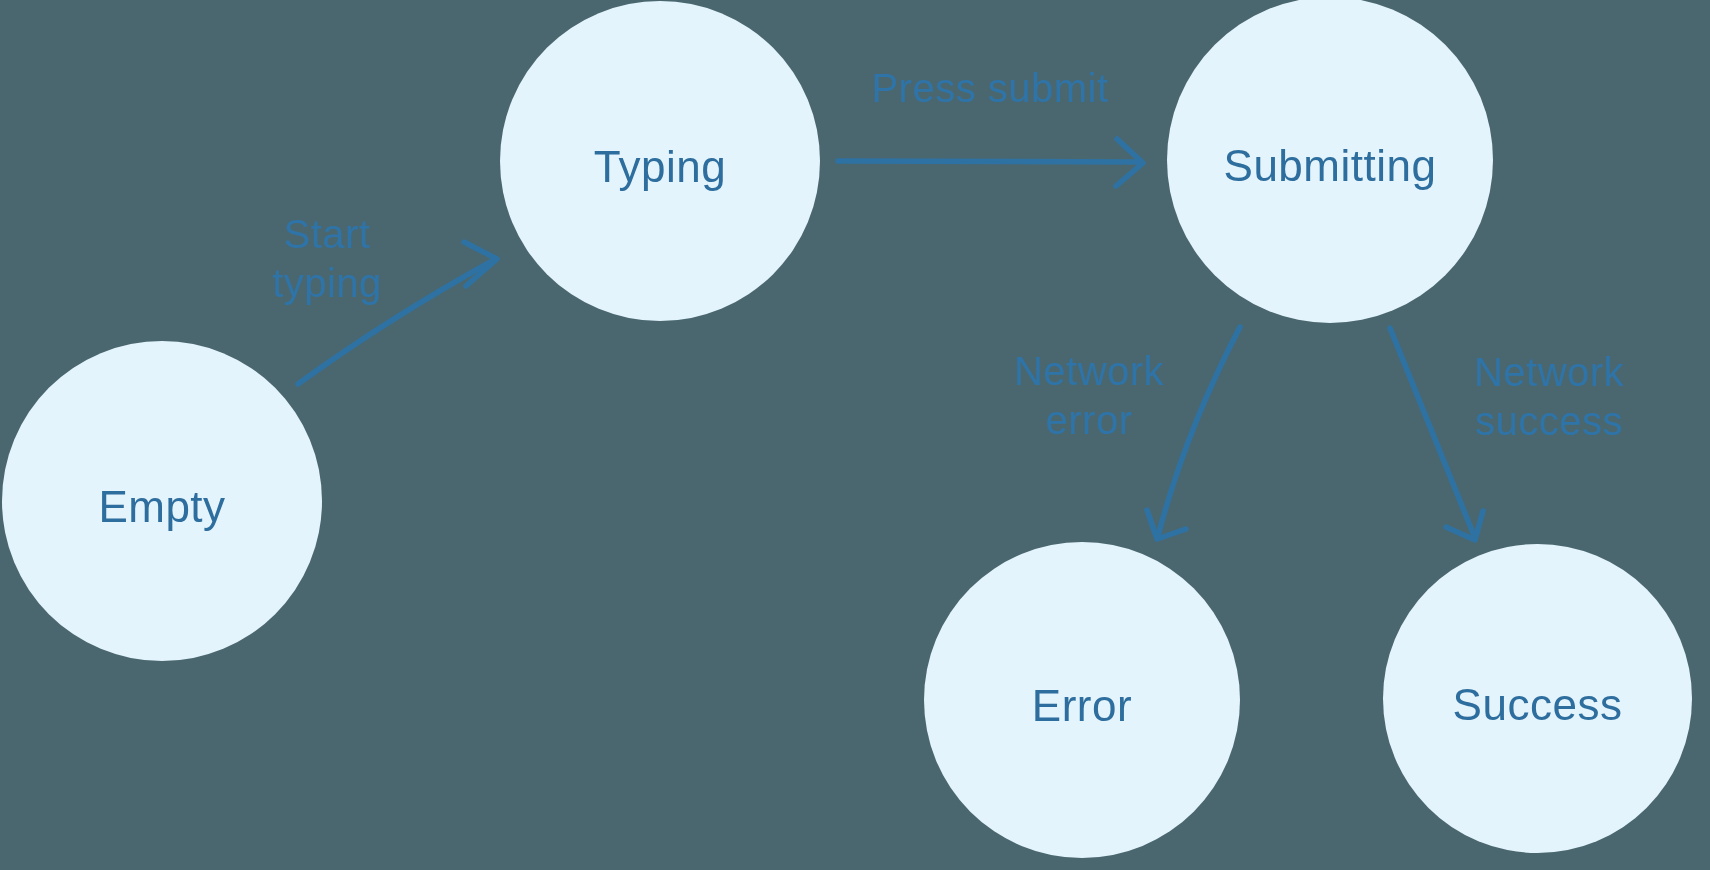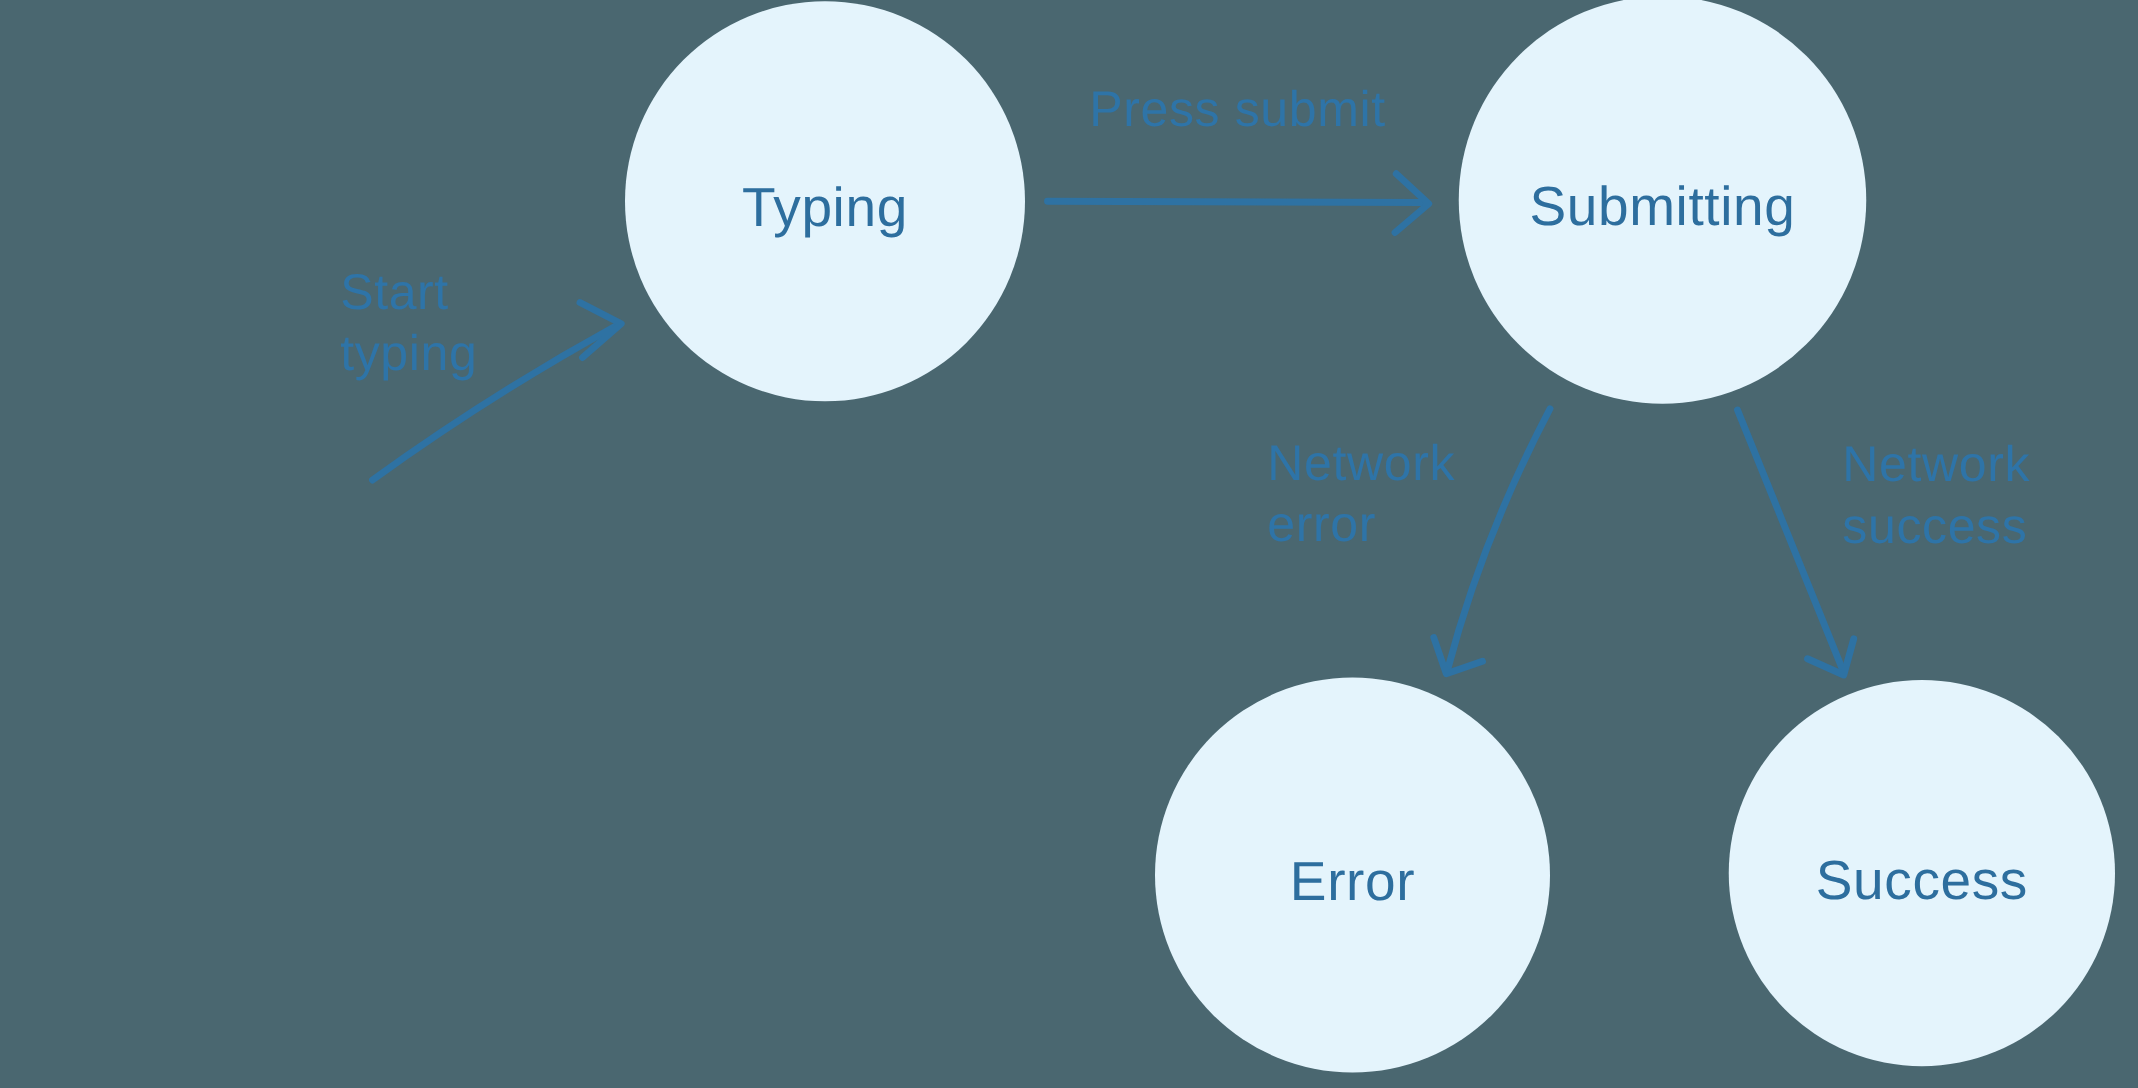--- a/index.html
+++ b/index.html
@@ -47,21 +47,21 @@
     white-space: nowrap;
   }
   .node-empty      { left: 2px;    top: 341px;  width: 320px; height: 320px; }
   .node-typing     { left: 500px;  top: 1px;    width: 320px; height: 320px; }
   .node-submitting { left: 1167px; top: -3px;   width: 326px; height: 326px; }
   .node-error      { left: 924px;  top: 542px;  width: 316px; height: 316px; }
   .node-success    { left: 1383px; top: 544px;  width: 309px; height: 309px; }
   .edge-label {
     position: absolute;
     transform: translate(-50%, -50%);
-    text-align: left;
+    text-align: center;
     color: #2E74A8;
     font-size: 40px;
     line-height: 49px;
     letter-spacing: 0.5px;
     white-space: nowrap;
   }
   .edge-label span { display: block; }
   .label-start-typing    { left: 327px;  top: 237px; margin-top: 22px; }
   .label-press-submit    { left: 990px;  top: 88px;  }
   .label-network-error   { left: 1089px; top: 396px; }
@@ -84,20 +84,23 @@
     <g>
       <path d="M1240,327 Q1186,430 1158,536"></path>
       <path d="M1147,510 L1157,539 L1186,529"></path>
     </g>
     <g>
       <path d="M1390,328 L1475,538"></path>
       <path d="M1446,527 L1475,540 L1483,511"></path>
     </g>
   </svg>
 
+  <div class="node node-empty">
+    <span>Empty</span>
+  </div>
 
   <div class="node node-typing">
     <span>Typing</span>
   </div>
 
   <div class="node node-submitting">
     <span>Submitting</span>
   </div>
 
   <div class="node node-error">

